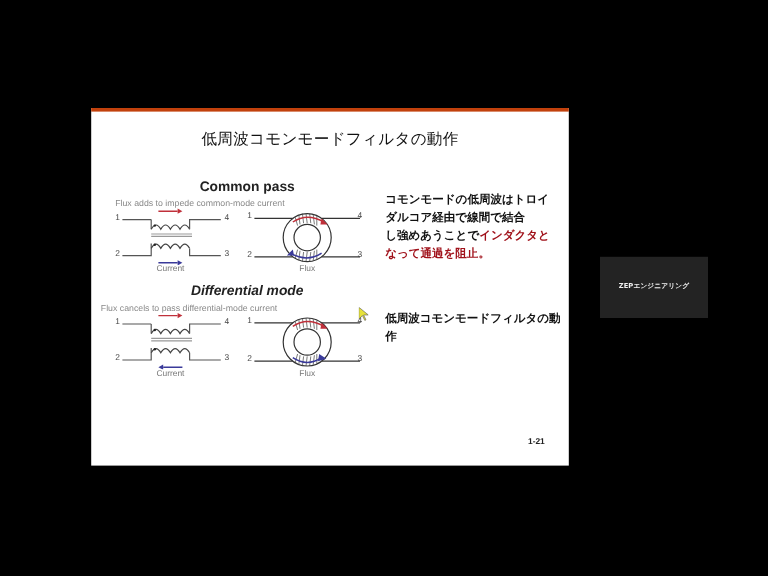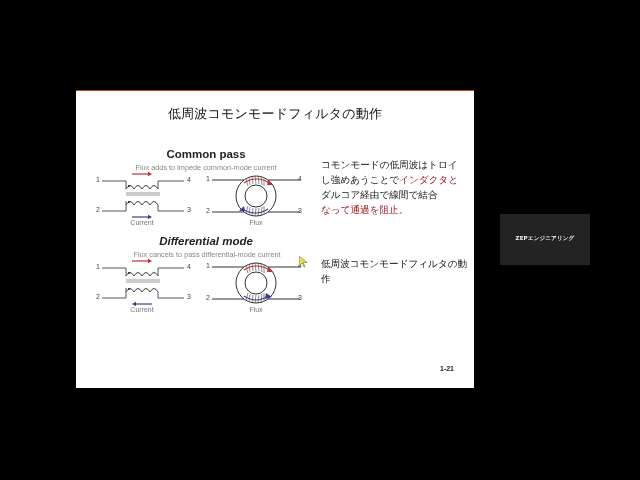--- a/index.html
+++ b/index.html
@@ -1,24 +1,24 @@
 <!DOCTYPE html>
 <html><head>
   <meta charset="utf-8">
   <style>
     html, body { margin:0; padding:0; }
     body { width:640px; height:480px; background:#000; position:relative; overflow:hidden; font-family:"DejaVu Sans", sans-serif; }
-    .slide { position:absolute; left:76px; top:90px; width:398px; height:298px; background:#fff; border-top:1px solid #c2410c; box-sizing:border-box; }
+    .slide { position:absolute; left:76px; top:90px; width:398px; height:298px; background:#fff; border-top:3px solid #c2410c; box-sizing:border-box; }
     .slide-title { position:absolute; left:0; width:100%; top:14px; text-align:center; font-size:13px; color:#111; letter-spacing:0.2px; }
     .mode-title { position:absolute; font-family:"Liberation Sans", sans-serif; font-weight:bold; color:#222; font-size:11.5px; text-align:center; }
-    .mode-sub { position:absolute; font-family:"Liberation Sans", sans-serif; color:#888; font-size:7.3px; text-align:center; white-space:nowrap; }
+    .mode-sub { position:absolute; font-family:"Liberation Sans", sans-serif; color:#888; font-size:7.3px; white-space:nowrap; }
     .diagram { position:absolute; }
     .caption { position:absolute; font-family:"Liberation Sans", sans-serif; font-size:7px; color:#777; text-align:center; width:40px; }
     .pin { position:absolute; font-family:"Liberation Sans", sans-serif; font-size:7px; color:#444; }
-    .desc { position:absolute; left:245px; width:150px; font-size:9.6px; line-height:15px; color:#111; font-weight:normal; }
+    .desc { position:absolute; left:245px; width:150px; font-size:9.6px; line-height:15px; color:#111; font-weight:bold; }
     .desc .red { color:#a0111a; }
     .page-num { position:absolute; right:20px; bottom:16px; font-family:"Liberation Sans", sans-serif; font-size:7px; font-weight:bold; color:#222; }
     .tile { position:absolute; left:500px; top:214px; width:90px; height:51px; background:#232323; }
     .tile-name { position:absolute; left:0; width:100%; top:21px; text-align:center; color:#f0f0f0; font-size:5.6px; font-weight:bold; letter-spacing:0.1px; }
     .cursor { position:absolute; left:299px; top:256px; }
   </style>
 </head>
 <body>
 
 <div class="slide">
@@ -79,27 +79,27 @@
     <polygon points="38,35 33,40 39,40" fill="#3a3a9a"></polygon>
   </svg>
   <span class="pin" style="left:130px; top:84px;">1</span>
   <span class="pin" style="left:130px; top:116px;">2</span>
   <span class="pin" style="left:222px; top:116px;">3</span>
   <span class="pin" style="left:222px; top:84px;">4</span>
   <div class="caption" style="left:160px; top:128px;">Flux</div>
 
   <div class="desc" style="top:66px;">
     <div>コモンモードの低周波はトロイ</div>
+    <div>ダルコア経由で線間で結合</div>
     <div><span>し強めあうことで</span><span class="red">インダクタと</span></div>
-    <div>ダルコア経由で線間で結合</div>
     <div class="red">なって通過を阻止。</div>
   </div>
 
   <div class="mode-title" style="left:40px; width:180px; top:144px;font-style:italic;">Differential mode</div>
-  <div class="mode-sub" style="left:21px; width:220px; top:159px;">Flux cancels to pass differential-mode current</div>
+  <div class="mode-sub" style="left:8px; width:220px; top:159px;">Flux cancels to pass differential-mode current</div>
 
   <svg class="diagram" style="left:20px; top:167px;" width="100" height="48">
     <line x1="6" y1="10" x2="30" y2="10" stroke="#555"></line>
     <path d="M30 10 L30 18" stroke="#555" fill="none"></path>
     <path d="M30 18 q4 -7 8 0 q4 -7 8 0 q4 -7 8 0 q4 -7 8 0" stroke="#444" fill="none"></path>
     <path d="M62 18 L62 10 L88 10" stroke="#555" fill="none"></path>
     <circle cx="33" cy="15" r="1" fill="#222"></circle>
     <line x1="30" y1="22" x2="64" y2="22" stroke="#999"></line>
     <line x1="30" y1="24" x2="64" y2="24" stroke="#999"></line>
     <path d="M6 40 L30 40 L30 30" stroke="#555" fill="none"></path>

